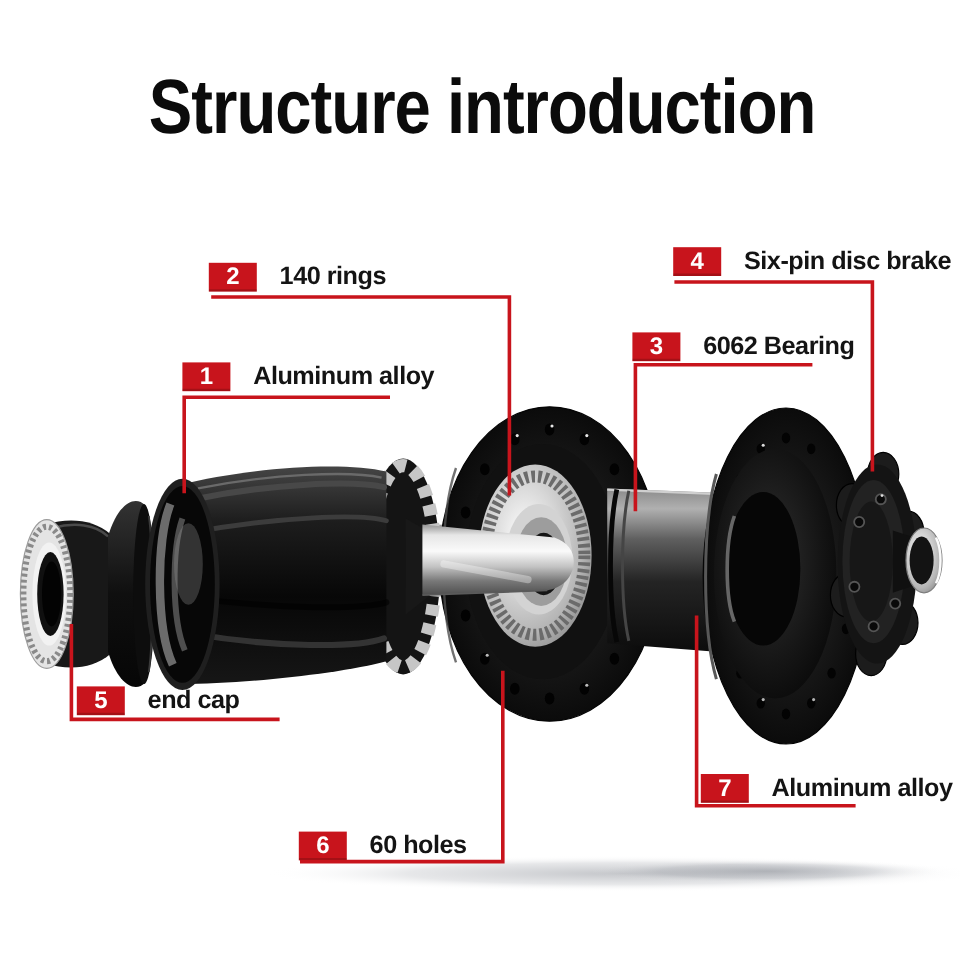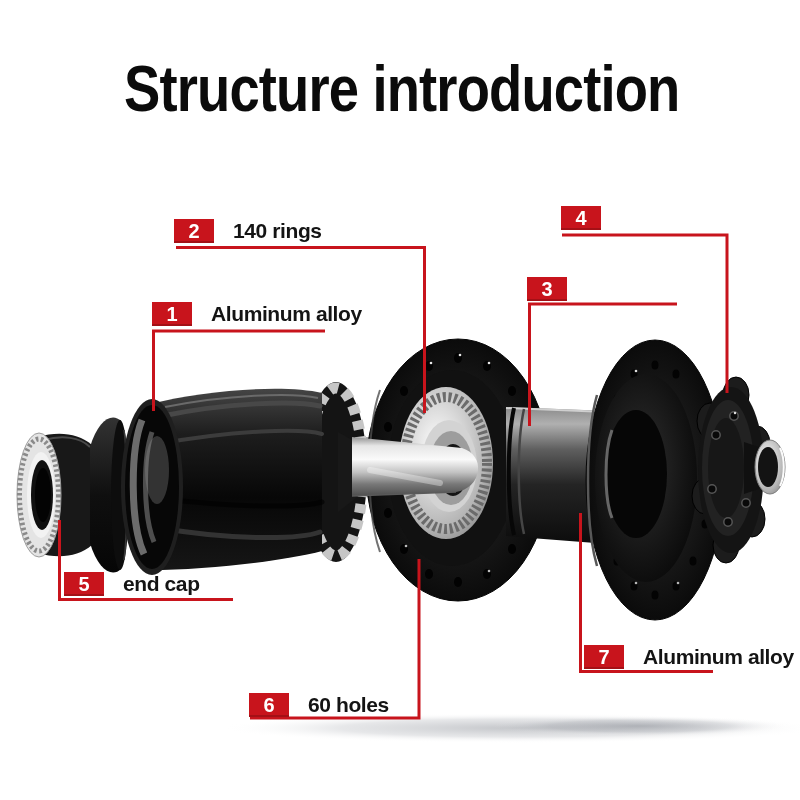--- a/index.html
+++ b/index.html
@@ -244,23 +244,25 @@
   <div class="label-row" style="left:152px;top:302px">
     <span class="chip">1</span>
     <span class="ltext">Aluminum alloy</span>
   </div>
   <div class="label-row" style="left:174px;top:219px">
     <span class="chip">2</span>
     <span class="ltext">140 rings</span>
   </div>
   <div class="label-row" style="left:527px;top:277px">
     <span class="chip">3</span>
+    <span class="ltext">6062 Bearing</span>
   </div>
   <div class="label-row" style="left:561px;top:206px">
     <span class="chip">4</span>
+    <span class="ltext">Six-pin disc brake</span>
   </div>
   <div class="label-row" style="left:64px;top:572px">
     <span class="chip">5</span>
     <span class="ltext">end cap</span>
   </div>
   <div class="label-row" style="left:249px;top:693px">
     <span class="chip">6</span>
     <span class="ltext">60 holes</span>
   </div>
   <div class="label-row" style="left:584px;top:645px">

